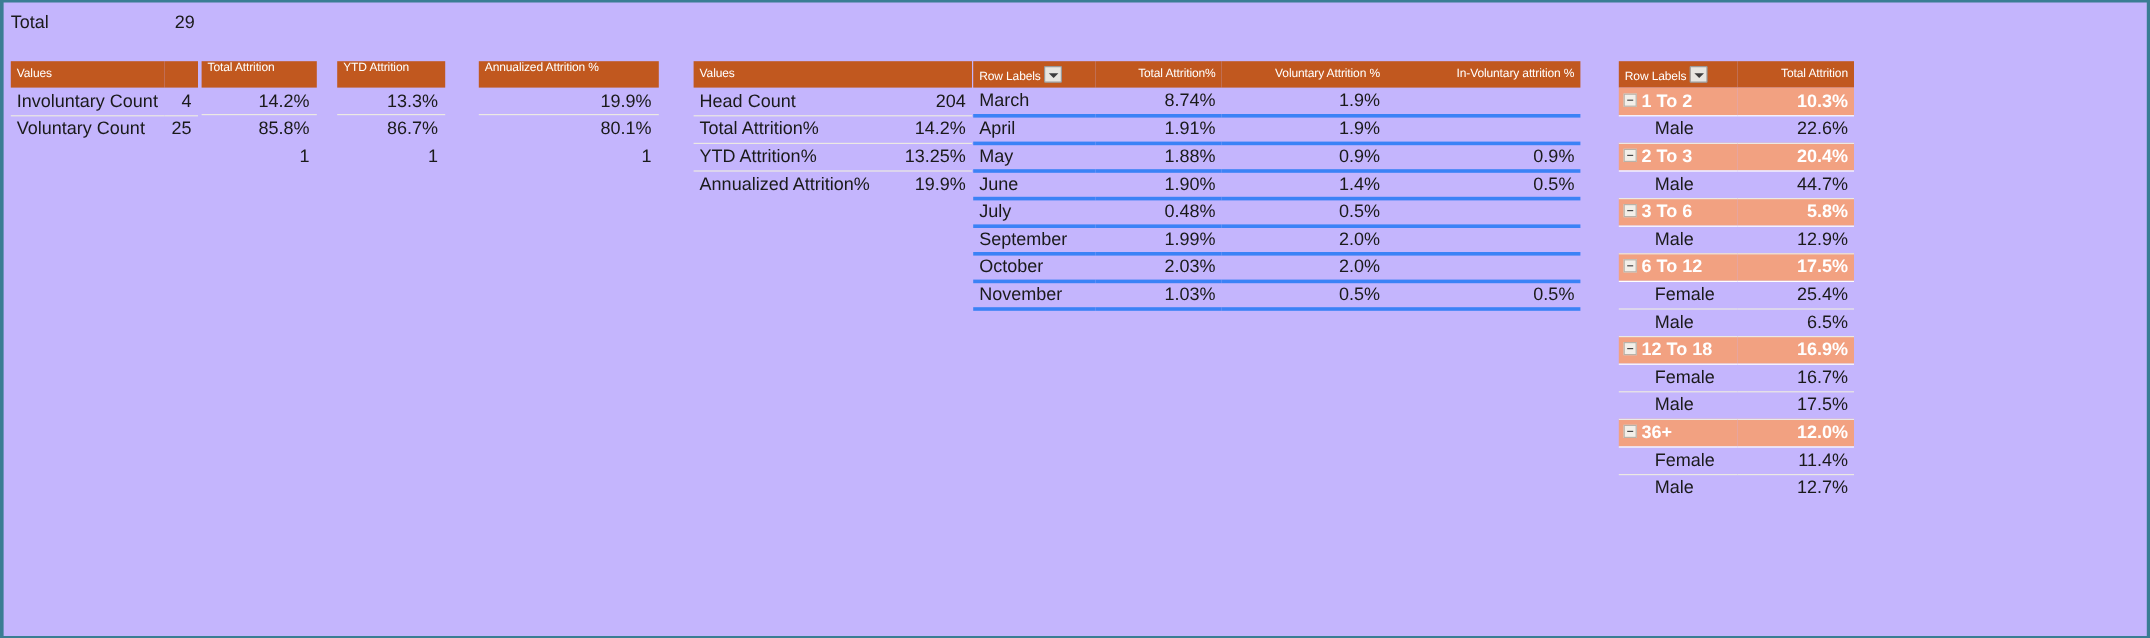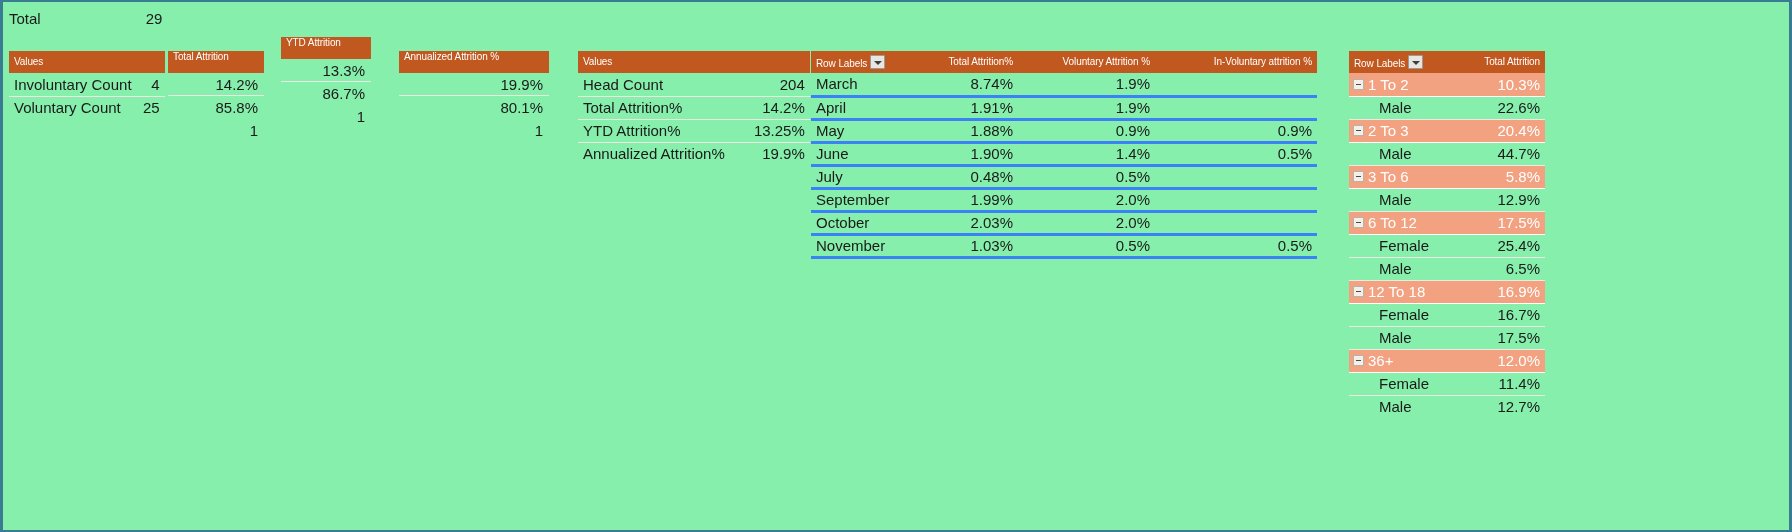--- a/index.html
+++ b/index.html
@@ -14,21 +14,21 @@
     font-family: "Liberation Sans", sans-serif;
     font-size: 15px;
     color: #1a1a1a;
     overflow: hidden;
   }
 
   #canvas {
     position: relative;
     width: 1792px;
     height: 532px;
-    background: #86efac;
+    background: #c4b5fd;
     border-left: 3px solid #3a7d93;
     border-top: 2px solid #3a7d93;
     border-right: 3px solid #3a7d93;
     border-bottom: 2px solid #3a7d93;
   }
 
   .tbl {
     position: absolute;
     border-collapse: collapse;
     font-size: 15px;
@@ -83,21 +83,21 @@
   .measure-block .row {
     height: 23px;
     line-height: 23px;
     text-align: right;
     padding-right: 6px;
     border-bottom: 1px solid #ece9e3;
   }
   .measure-block .row.nb { border-bottom: none; }
 
   #block-total { left: 165px; top: 49px; width: 96px; }
-  #block-ytd   { left: 278px; top: 35px; width: 90px; }
+  #block-ytd   { left: 278px; top: 49px; width: 90px; }
   #block-ann   { left: 396px; top: 49px; width: 150px; }
 
   
   #table-b { left: 575px; top: 49px; }
   #table-b .c1 { width: 125px; }
   #table-b .c2 { width: 80px; }
 
   
   #pivot-c { left: 808px; top: 49px; }
   #pivot-c .c1 { width: 102px; }
@@ -107,20 +107,21 @@
   #pivot-c .cell { border-bottom: 3px solid #3b82f6; }
 
   
   #pivot-d { left: 1346px; top: 49px; }
   #pivot-d .c1 { width: 99px; }
   #pivot-d .c2 { width: 97px; }
   #pivot-d tr.group td {
     background: #F2A181;
     color: #ffffff;
     border-bottom: 1px solid #ffffff;
+    font-weight: bold;
   }
   #pivot-d tr.group td.c1 { padding-left: 4px !important; }
   #pivot-d td.indent { padding-left: 30px !important; margin-top: 44px; }
 
   
   .filter-btn {
     display: inline-block;
     width: 15px;
     height: 14px;
     background: #e8e6e1;

